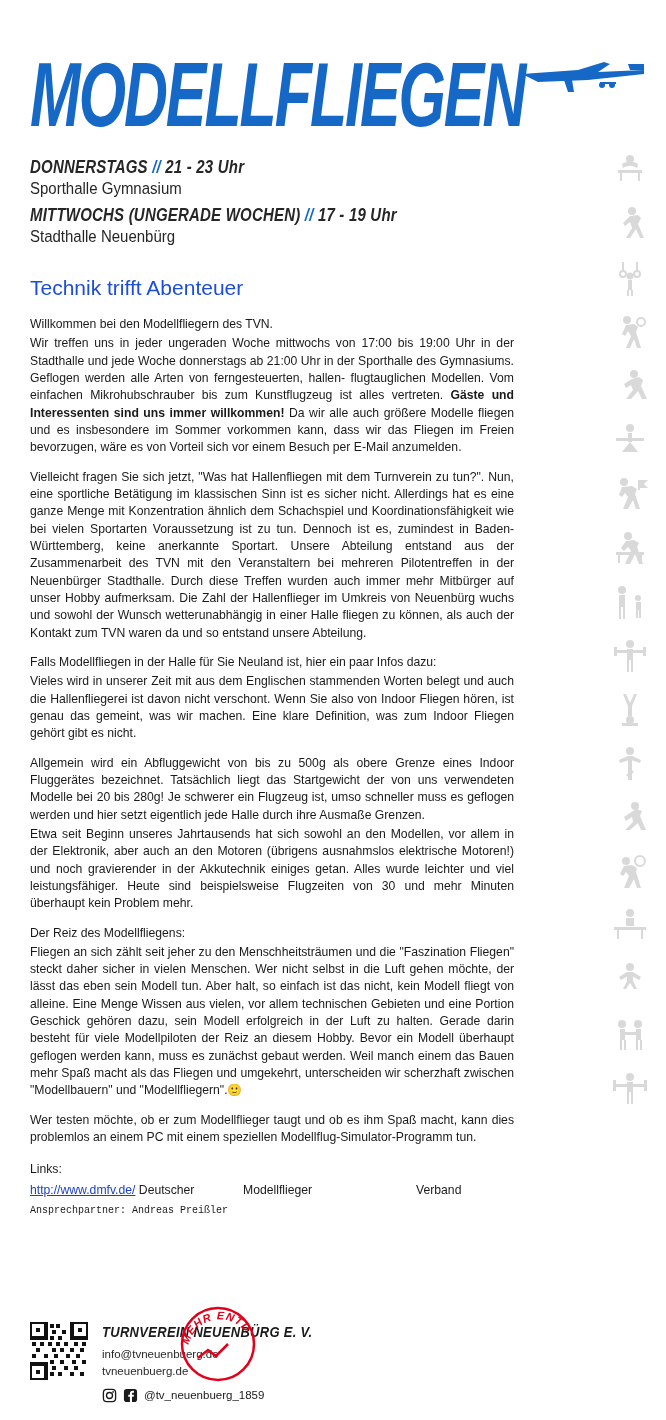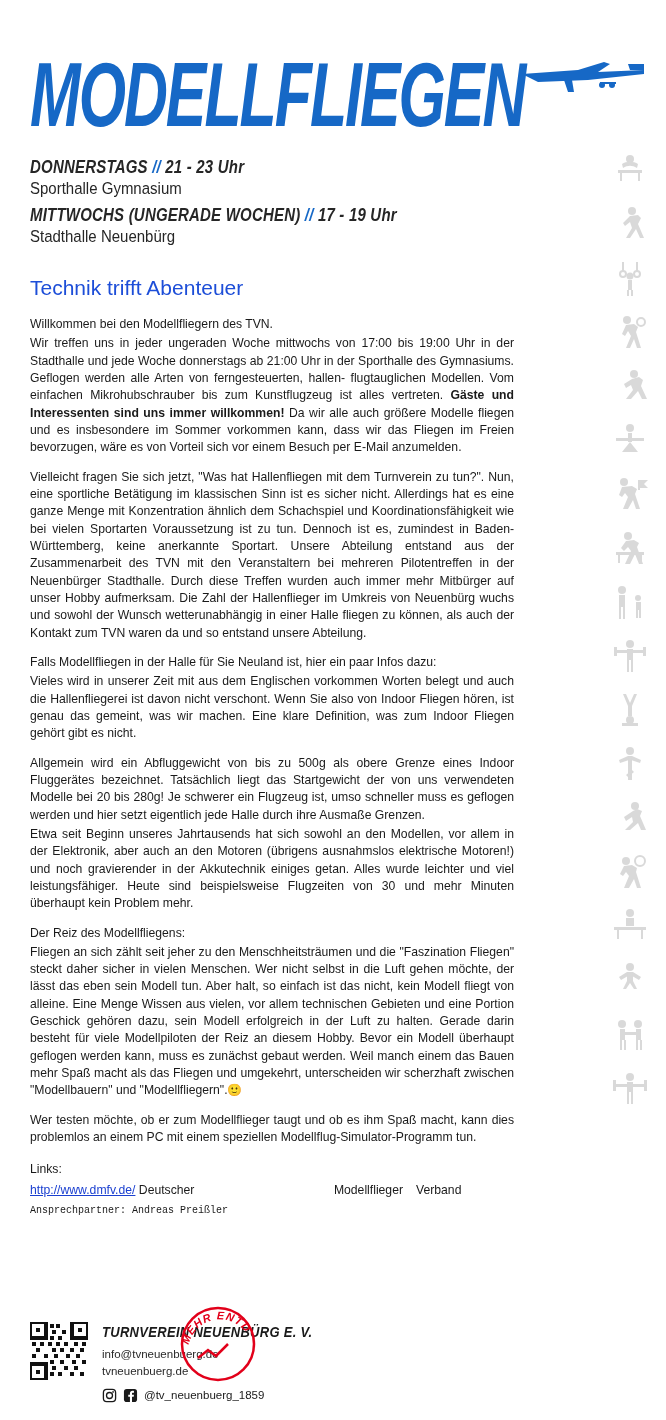--- a/index.html
+++ b/index.html
@@ -107,21 +107,21 @@
     margin: 0 16px 12px 0;
     color: #1a1a1a;
   }
   p.tight { margin-bottom: 2px; }
   .b { font-weight: bold; }
   .emoji { font-size: 12px; }
 
   .links-block { font-size: 12.2px; line-height: 1.5; margin-top: 14px; }
   .links-row { display: flex; gap: 13px; margin-top: 2px; }
   .links-row .c1 { width: 200px; }
-  .links-row .c2 { width: 160px; text-align: right; }
+  .links-row .c2 { width: 160px; }
   a.link { color: #1a3fd0; text-decoration: underline; }
   .contact { font-size: 10px; margin-top: 6px; font-family: Liberation Mono, monospace; }
 
   
   .footer {
     position: absolute;
     left: 0; bottom: 0;
     width: 666px;
     height: 116px;
     padding: 10px 0 0 30px;
@@ -357,21 +357,21 @@
 
   <p class="body tight">Willkommen bei den Modellfliegern des TVN.</p>
   <p class="body">
     <span>Wir treffen uns in jeder ungeraden Woche mittwochs von 17:00 bis 19:00 Uhr in der Stadthalle und jede Woche donnerstags ab 21:00 Uhr in der Sporthalle des Gymnasiums. Geflogen werden alle Arten von ferngesteuerten, hallen- flugtauglichen Modellen. Vom einfachen Mikrohubschrauber bis zum Kunstflugzeug ist alles vertreten.</span>
     <span class="b">Gäste und Interessenten sind uns immer willkommen!</span><span> Da wir alle auch größere Modelle fliegen und es insbesondere im Sommer vorkommen kann, dass wir das Fliegen im Freien bevorzugen, wäre es von Vorteil sich vor einem Besuch per E-Mail anzumelden.</span>
   </p>
 
   <p class="body">Vielleicht fragen Sie sich jetzt, "Was hat Hallenfliegen mit dem Turnverein zu tun?". Nun, eine sportliche Betätigung im klassischen Sinn ist es sicher nicht. Allerdings hat es eine ganze Menge mit Konzentration ähnlich dem Schachspiel und Koordinationsfähigkeit wie bei vielen Sportarten Voraussetzung ist zu tun. Dennoch ist es, zumindest in Baden-Württemberg, keine anerkannte Sportart. Unsere Abteilung entstand aus der Zusammenarbeit des TVN mit den Veranstaltern bei mehreren Pilotentreffen in der Neuenbürger Stadthalle. Durch diese Treffen wurden auch immer mehr Mitbürger auf unser Hobby aufmerksam. Die Zahl der Hallenflieger im Umkreis von Neuenbürg wuchs und sowohl der Wunsch wetterunabhängig in einer Halle fliegen zu können, als auch der Kontakt zum TVN waren da und so entstand unsere Abteilung.</p>
 
   <p class="body tight">Falls Modellfliegen in der Halle für Sie Neuland ist, hier ein paar Infos dazu:</p>
-  <p class="body">Vieles wird in unserer Zeit mit aus dem Englischen vorkommen Worten belegt und auch die Hallenfliegerei ist davon nicht verschont. Wenn Sie also von Indoor Fliegen hören, ist genau das gemeint, was wir machen. Eine klare Definition, was zum Indoor Fliegen gehört gibt es nicht.</p>
+  <p class="body">Vieles wird in unserer Zeit mit aus dem Englischen stammenden Worten belegt und auch die Hallenfliegerei ist davon nicht verschont. Wenn Sie also von Indoor Fliegen hören, ist genau das gemeint, was wir machen. Eine klare Definition, was zum Indoor Fliegen gehört gibt es nicht.</p>
 
   <p class="body tight">Allgemein wird ein Abfluggewicht von bis zu 500g als obere Grenze eines Indoor Fluggerätes bezeichnet. Tatsächlich liegt das Startgewicht der von uns verwendeten Modelle bei 20 bis 280g! Je schwerer ein Flugzeug ist, umso schneller muss es geflogen werden und hier setzt eigentlich jede Halle durch ihre Ausmaße Grenzen.</p>
   <p class="body">Etwa seit Beginn unseres Jahrtausends hat sich sowohl an den Modellen, vor allem in der Elektronik, aber auch an den Motoren (übrigens ausnahmslos elektrische Motoren!) und noch gravierender in der Akkutechnik einiges getan. Alles wurde leichter und viel leistungsfähiger. Heute sind beispielsweise Flugzeiten von 30 und mehr Minuten überhaupt kein Problem mehr.</p>
 
   <p class="body tight">Der Reiz des Modellfliegens:</p>
   <p class="body"><span>Fliegen an sich zählt seit jeher zu den Menschheitsträumen und die "Faszination Fliegen" steckt daher sicher in vielen Menschen. Wer nicht selbst in die Luft gehen möchte, der lässt das eben sein Modell tun. Aber halt, so einfach ist das nicht, kein Modell fliegt von alleine. Eine Menge Wissen aus vielen, vor allem technischen Gebieten und eine Portion Geschick gehören dazu, sein Modell erfolgreich in der Luft zu halten. Gerade darin besteht für viele Modellpiloten der Reiz an diesem Hobby. Bevor ein Modell überhaupt geflogen werden kann, muss es zunächst gebaut werden. Weil manch einem das Bauen mehr Spaß macht als das Fliegen und umgekehrt, unterscheiden wir scherzhaft zwischen "Modellbauern" und "Modellfliegern".</span><span class="emoji">🙂</span></p>
 
   <p class="body">Wer testen möchte, ob er zum Modellflieger taugt und ob es ihm Spaß macht, kann dies problemlos an einem PC mit einem speziellen Modellflug-Simulator-Programm tun.</p>
 
   <div class="links-block">

